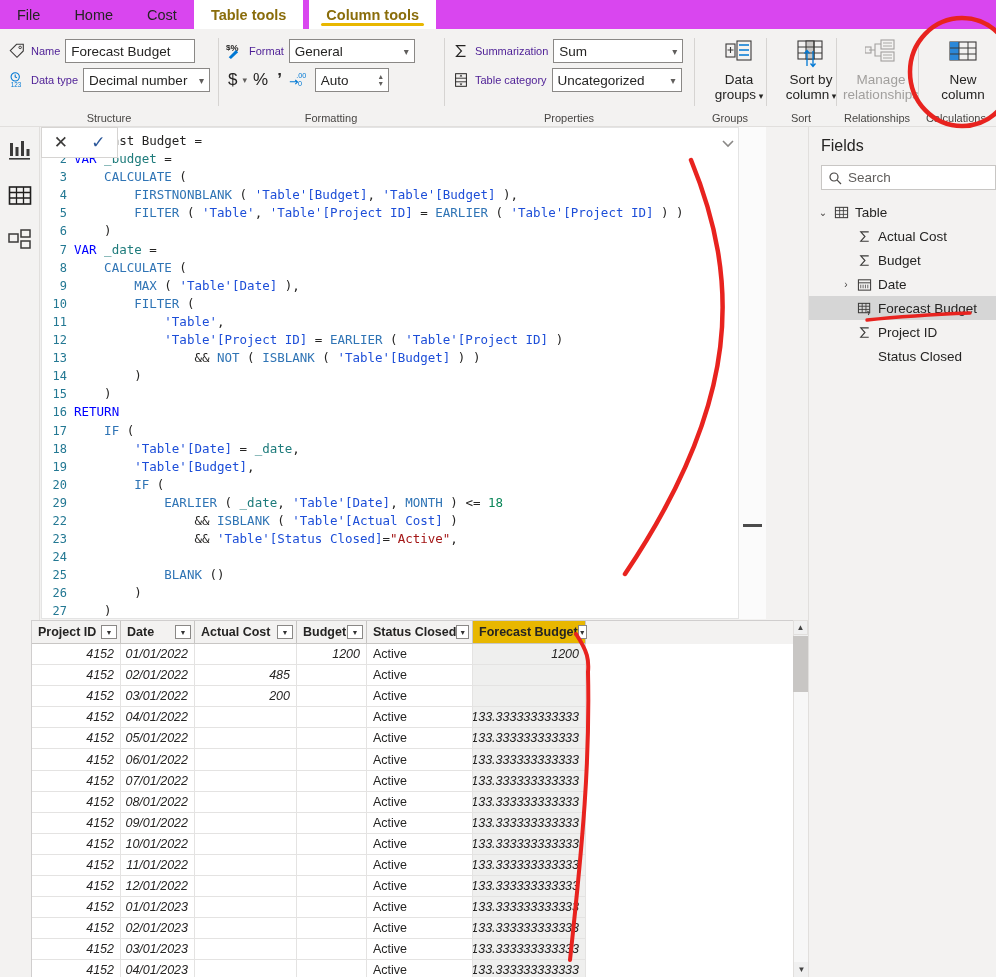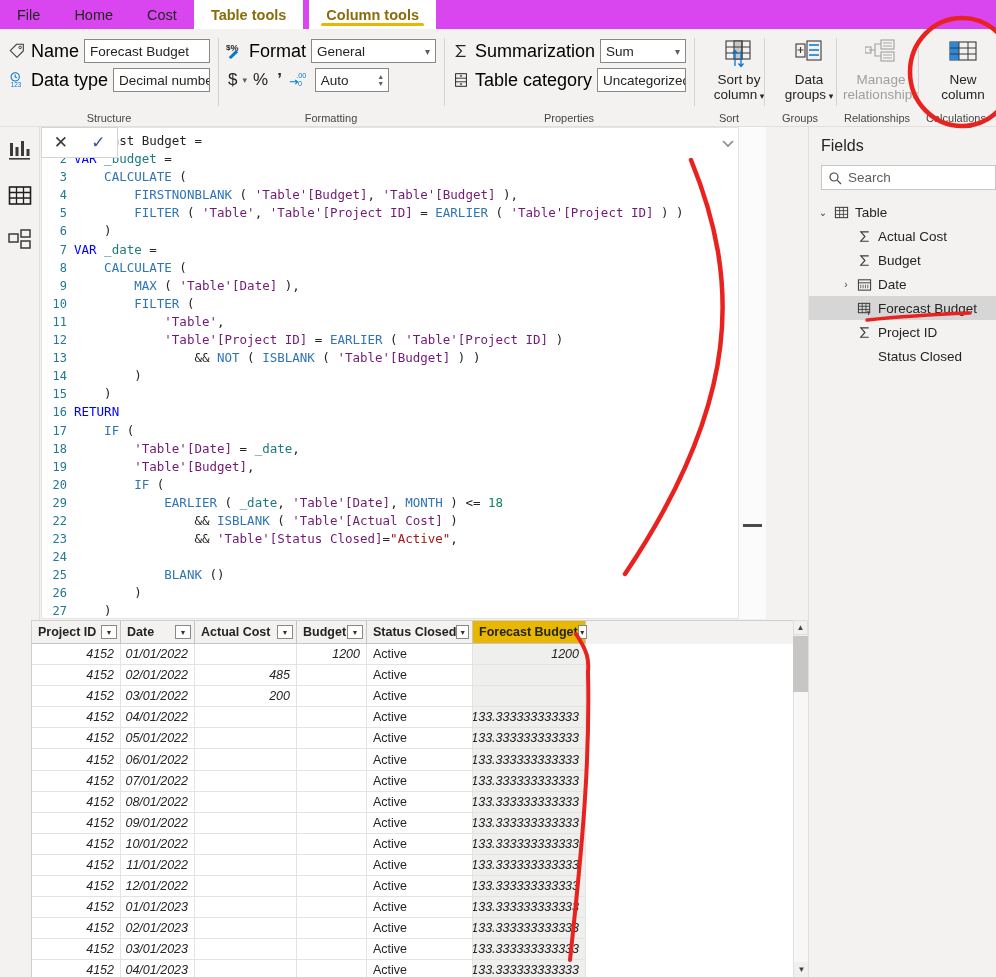--- a/index.html
+++ b/index.html
@@ -60,21 +60,21 @@
   .rgroup + .rgroup::before {
     content:"";
     position:absolute; left:0; top:9px; bottom:20px;
     width:1px; background:#d6d4d2;
   }
   .rgroup-label {
     text-align:center; font-size:11px; color:#484644; padding-top:2px;
   }
   .rgroup-content { display:flex; flex-direction:column; gap:5px; padding-top:4px;}
   .rrow { display:flex; align-items:center; gap:5px; height:24px; }
-  .rlabel { font-size:18px; color:#000000; white-space:nowrap; }
+  .rlabel { font-size:11px; color:#4c1d95; white-space:nowrap; }
   .rinput {
     height:24px;
     border:1px solid #8a8886;
     background:#fff;
     font-family:"Liberation Sans", sans-serif;
     font-size:13.5px;
     color:#252423;
     padding:0 5px;
     display:flex; align-items:center;
     white-space:nowrap; overflow:hidden;
@@ -132,21 +132,21 @@
     padding-top:4px;
   }
   .cline { display:flex; white-space:pre; height:18.1px; }
   .gut {
     width:32px; flex:0 0 32px; text-align:right; padding-right:7px;
     color:#237893; font-size:12px; user-select:none;
   }
   .ctext { white-space:pre; }
   .kw   { color:#0000ff; }
   .fn   { color:#2f74b5; }
-  .col  { color:#701a75; }
+  .col  { color:#1d4ed8; }
   .num  { color:#098658; }
   .str  { color:#a31515; }
   .var  { color:#1e7b7b; }
   .op   { color:#252423; }
 
   .fscroll {
     position:absolute; right:0; top:0; width:27px; bottom:0;
     background:#fbfbfb;
   }
   .fscroll .minimark {
@@ -351,51 +351,51 @@
         <span class="rlabel">Table category</span>
         <div class="rinput" style="width:130px">
           <span>Uncategorized</span>
           <span class="chev">▾</span>
         </div>
       </div>
     </div>
     <div class="rgroup-label">Properties</div>
   </div>
 
+  <div class="rgroup" style="width:72px">
+    <div class="bigbtn">
+      <svg width="32" height="30" viewBox="0 0 32 30">
+        <rect x="3" y="5" width="9" height="13" fill="none" stroke="#3b3a39" stroke-width="1.1"></rect>
+        <path d="M7.5 8 L7.5 14 M4.5 11 L10.5 11" stroke="#3b3a39" stroke-width="1.1"></path>
+        <rect x="14" y="2" width="14" height="19" fill="none" stroke="#3b3a39" stroke-width="1.1"></rect>
+        <path d="M16 6 L26 6 M16 11 L26 11 M16 16 L26 16" stroke="#0078d4" stroke-width="1.4"></path>
+      </svg>
+      <div class="blabel">
+        <span>Data</span><br>
+        <span>groups</span><span style="font-size:9px">&nbsp;▾</span>
+      </div>
+    </div>
+    <div class="rgroup-label">Groups</div>
+  </div>
+
   <div class="rgroup" style="width:70px">
     <div class="bigbtn">
       <svg width="32" height="30" viewBox="0 0 32 30">
         <rect x="3" y="2" width="24" height="18" fill="none" stroke="#3b3a39" stroke-width="1.1"></rect>
         <rect x="11" y="2" width="8" height="18" fill="#c8c6c4" stroke="#3b3a39" stroke-width="1.1"></rect>
         <path d="M3 8 L27 8 M3 14 L27 14 M19 2 L19 20" stroke="#3b3a39" stroke-width="1"></path>
         <path d="M12 27 L12 12 M9.5 14.5 L12 11.5 L14.5 14.5" stroke="#0078d4" stroke-width="1.3" fill="none"></path>
         <path d="M18 12 L18 27 M15.5 24.5 L18 27.5 L20.5 24.5" stroke="#0078d4" stroke-width="1.3" fill="none"></path>
       </svg>
       <div class="blabel">
         <span>Sort by</span><br>
         <span>column</span><span style="font-size:9px">&nbsp;▾</span>
       </div>
     </div>
     <div class="rgroup-label">Sort</div>
-  </div>
-
-  <div class="rgroup" style="width:72px">
-    <div class="bigbtn">
-      <svg width="32" height="30" viewBox="0 0 32 30">
-        <rect x="3" y="5" width="9" height="13" fill="none" stroke="#3b3a39" stroke-width="1.1"></rect>
-        <path d="M7.5 8 L7.5 14 M4.5 11 L10.5 11" stroke="#3b3a39" stroke-width="1.1"></path>
-        <rect x="14" y="2" width="14" height="19" fill="none" stroke="#3b3a39" stroke-width="1.1"></rect>
-        <path d="M16 6 L26 6 M16 11 L26 11 M16 16 L26 16" stroke="#0078d4" stroke-width="1.4"></path>
-      </svg>
-      <div class="blabel">
-        <span>Data</span><br>
-        <span>groups</span><span style="font-size:9px">&nbsp;▾</span>
-      </div>
-    </div>
-    <div class="rgroup-label">Groups</div>
   </div>
 
   <div class="rgroup" style="width:82px">
     <div class="bigbtn disabled">
       <svg width="32" height="30" viewBox="0 0 32 30">
         <rect x="16" y="1" width="13" height="9" fill="none" stroke="#a19f9d" stroke-width="1.1"></rect>
         <rect x="16" y="13" width="13" height="9" fill="none" stroke="#a19f9d" stroke-width="1.1"></rect>
         <path d="M18 4 L27 4 M18 7 L27 7 M18 16 L27 16 M18 19 L27 19" stroke="#a19f9d" stroke-width="0.9"></path>
         <path d="M4 11 L10 11 L10 5 L16 5 M10 11 L10 17 L16 17" stroke="#a19f9d" stroke-width="1.1" fill="none"></path>
         <rect x="0" y="8" width="6" height="6" fill="none" stroke="#a19f9d" stroke-width="1.1"></rect>

